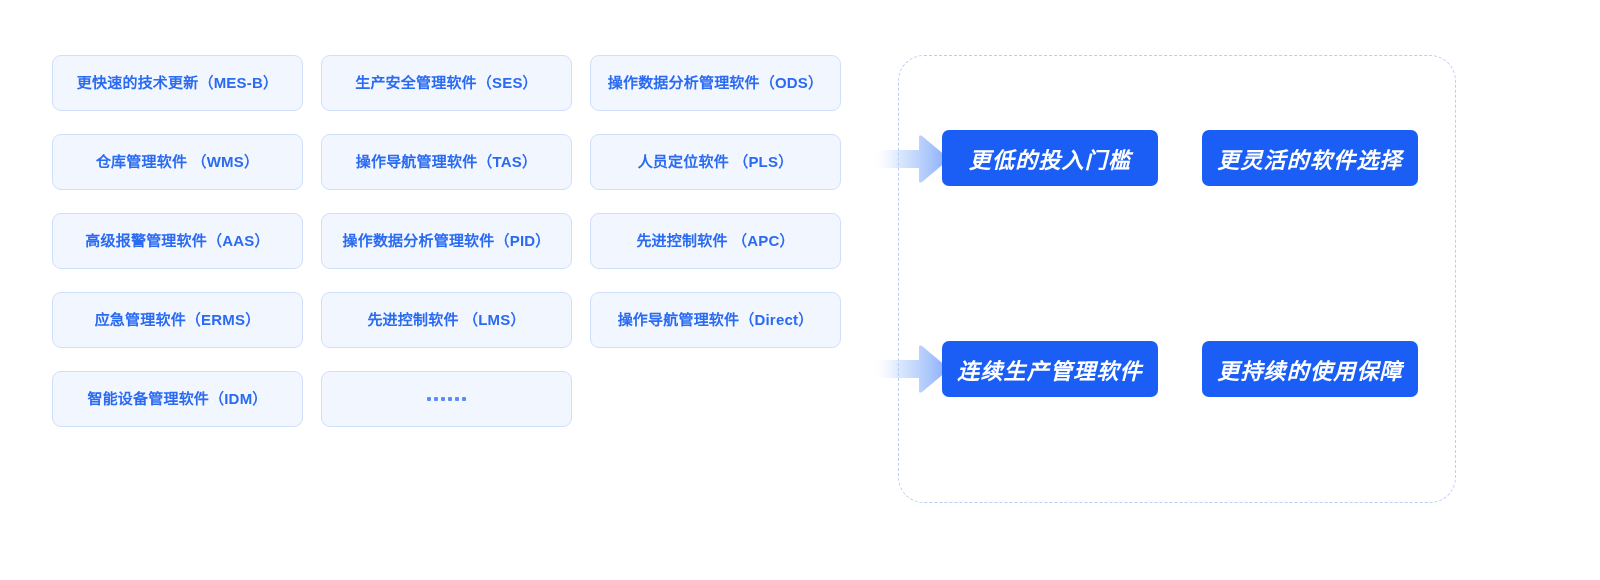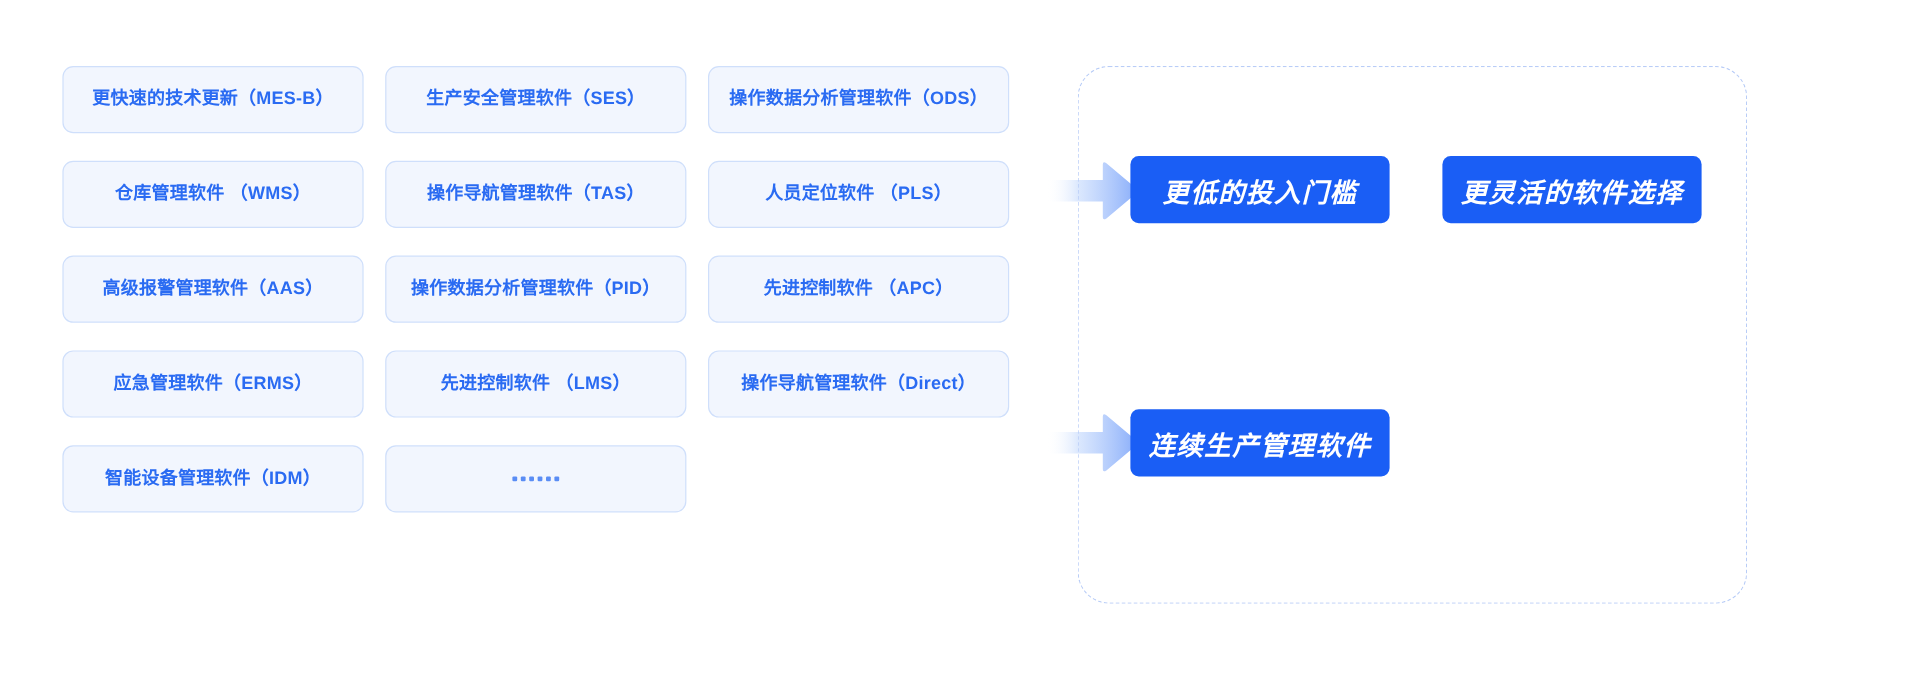--- a/index.html
+++ b/index.html
@@ -208,16 +208,19 @@
     <div id="value-grid">
         <div class="value-chip">
           <span>更低的投入门槛</span>
         </div>
         <div class="value-chip">
           <span>更灵活的软件选择</span>
         </div>
         <div class="value-chip">
           <span>连续生产管理软件</span>
         </div>
+        <div class="value-chip">
+          <span>更持续的使用保障</span>
+        </div>
       </div>
   </div>
 
 </div>
 
 </body></html>

